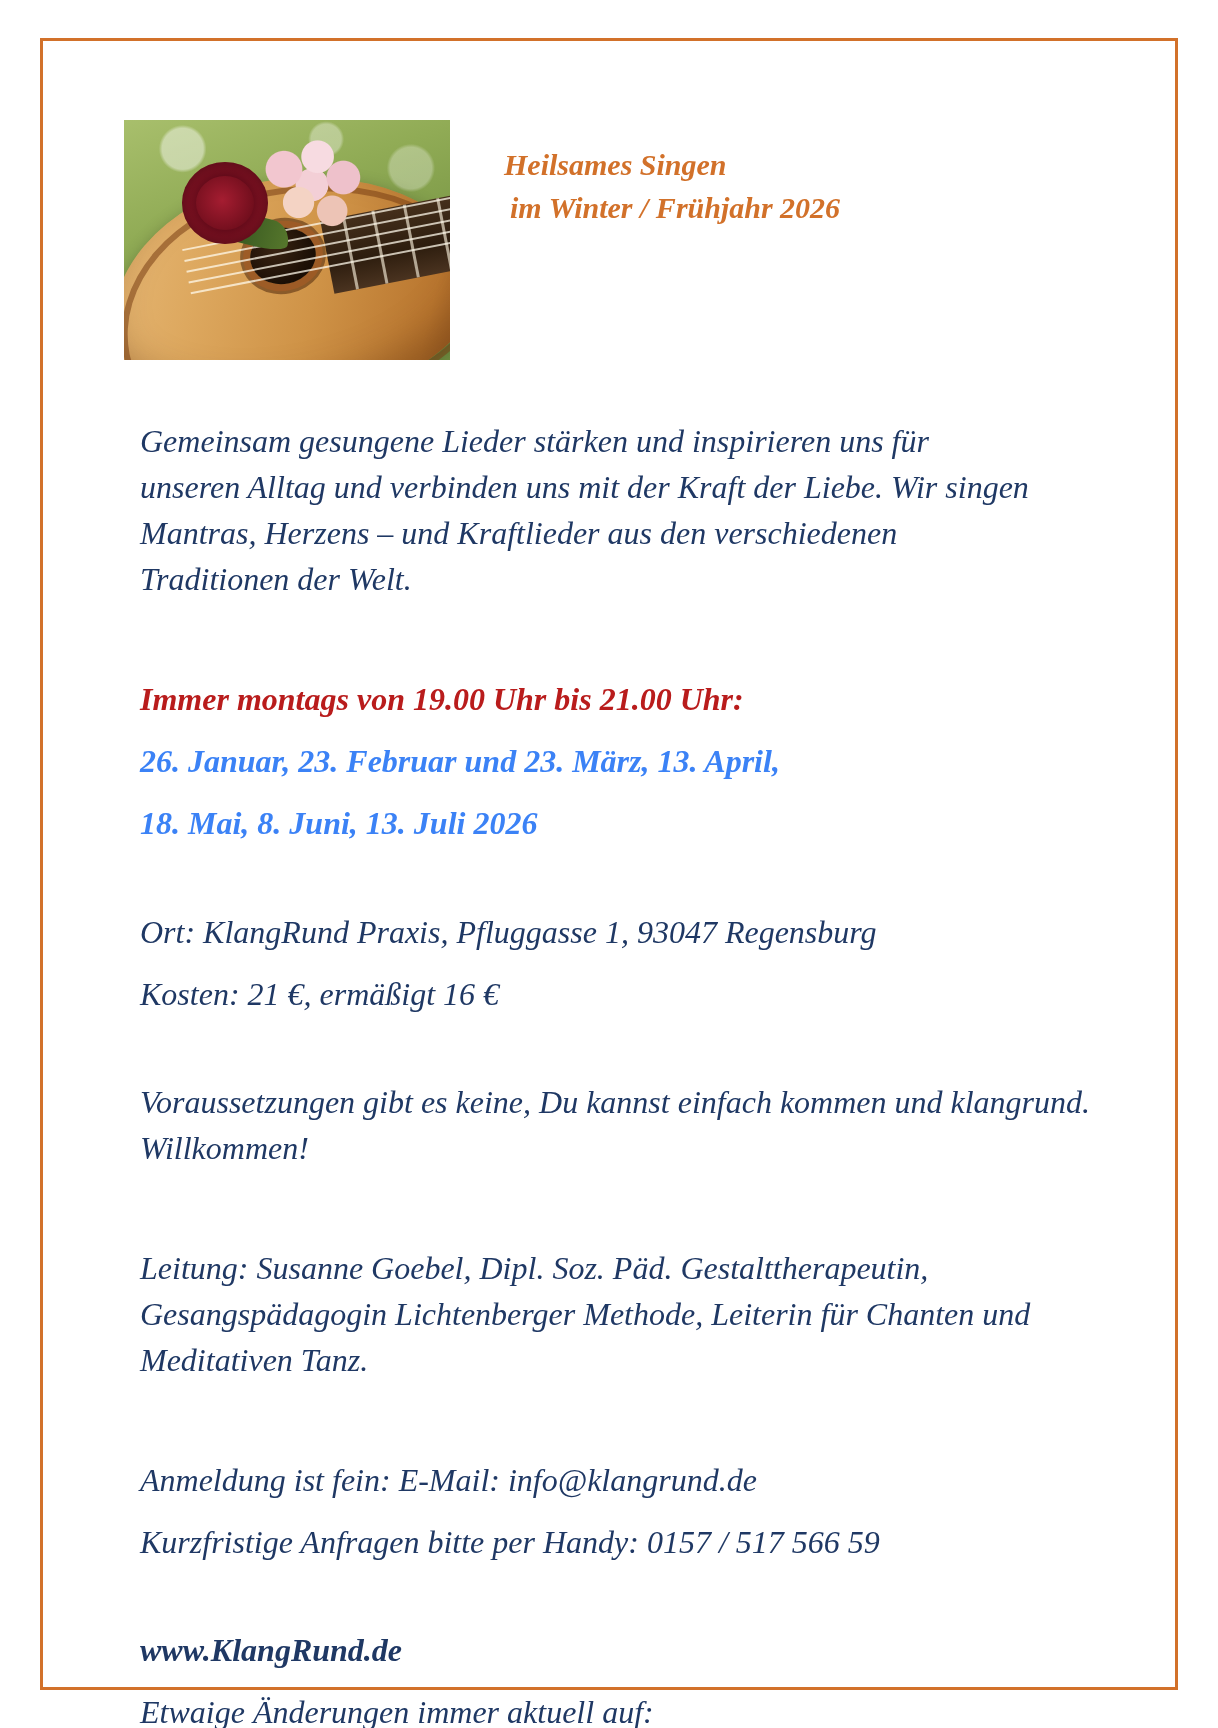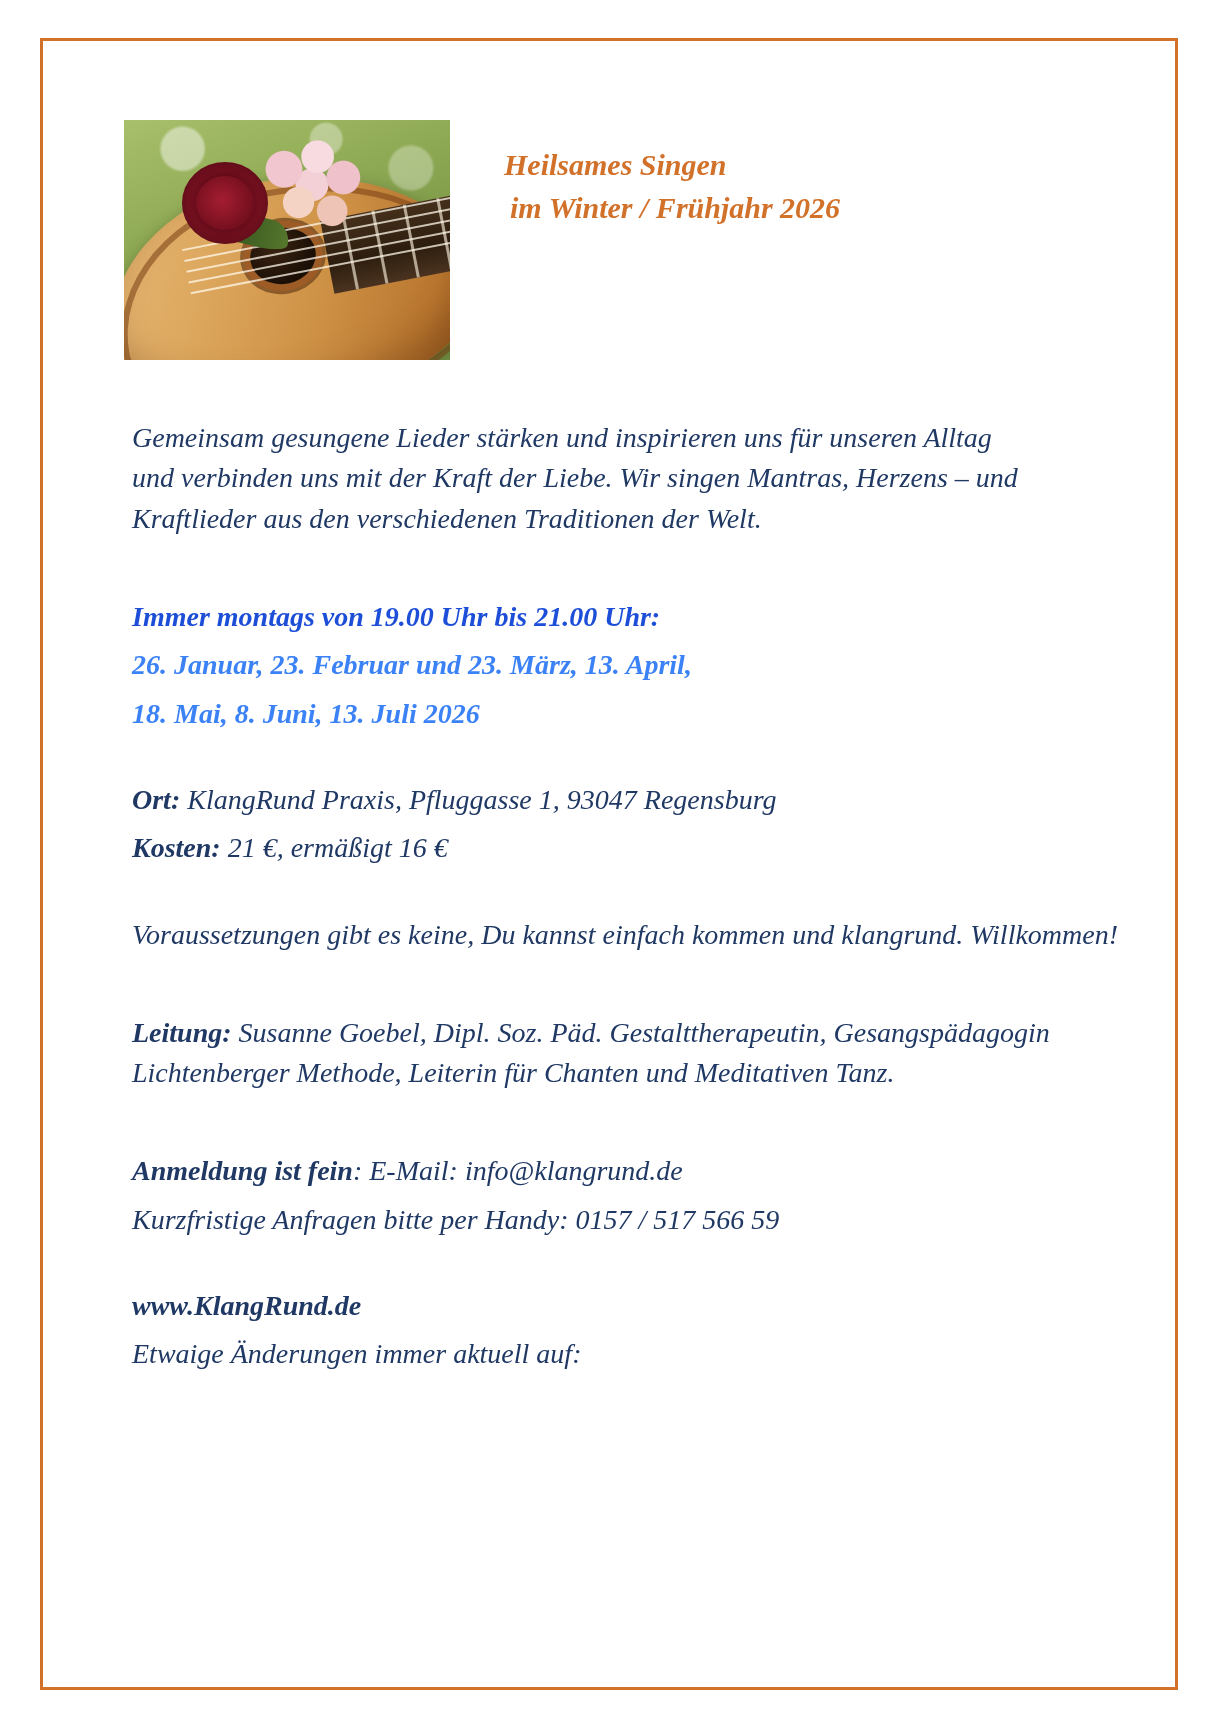--- a/index.html
+++ b/index.html
@@ -182,42 +182,42 @@
     font-size: 30px;
     color: #d2712a;
     line-height: 1.42;
     white-space: nowrap;
   }
   .title-line.second { padding-left: 6px; }
 
   
   .body { margin-top: 58px; }
   p {
-    margin: 8px;
-    font-size: 28px;
+    margin: 16px;
+    font-size: 32px;
     line-height: 1.44;
     font-style: italic;
     color: #1f3864;
   }
   .p-intro { max-width: 890px; }
   .gap-lg { height: 42px; }
   .gap-md { height: 30px; }
 
   .lead-orange {
-    color: #1d4ed8;
+    color: #b91c1c;
     font-weight: bold;
     font-style: italic;
   }
   .dates {
     font-weight: bold;
     font-style: italic;
     color: #3b82f6;
   }
   b.lbl {
-    font-weight: bold;
+    font-weight: normal;
     font-style: italic;
   }
   .normal-italic { font-style: italic; font-weight: normal; font-family: Liberation Serif, serif; }
   .url {
     font-weight: bold;
     font-style: italic;
   }
 </style>
 </head>
 <body>

